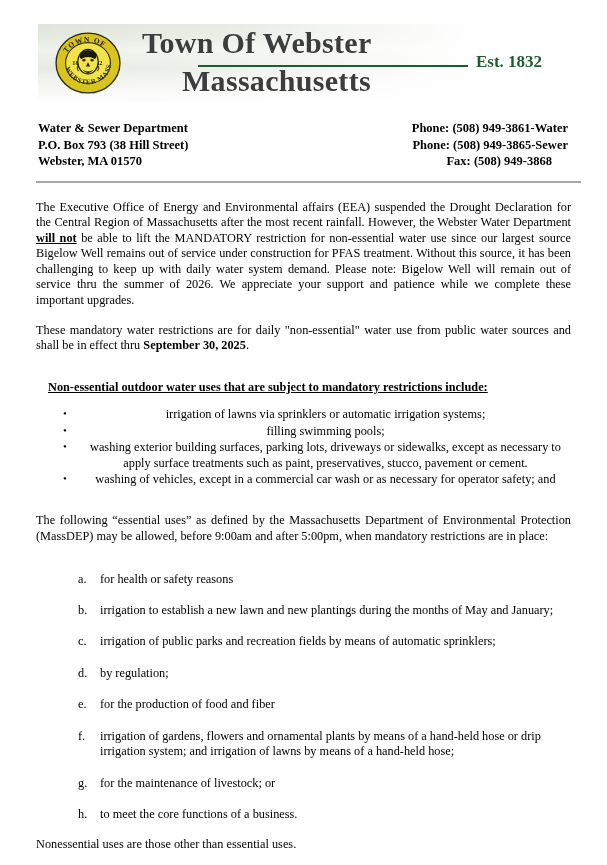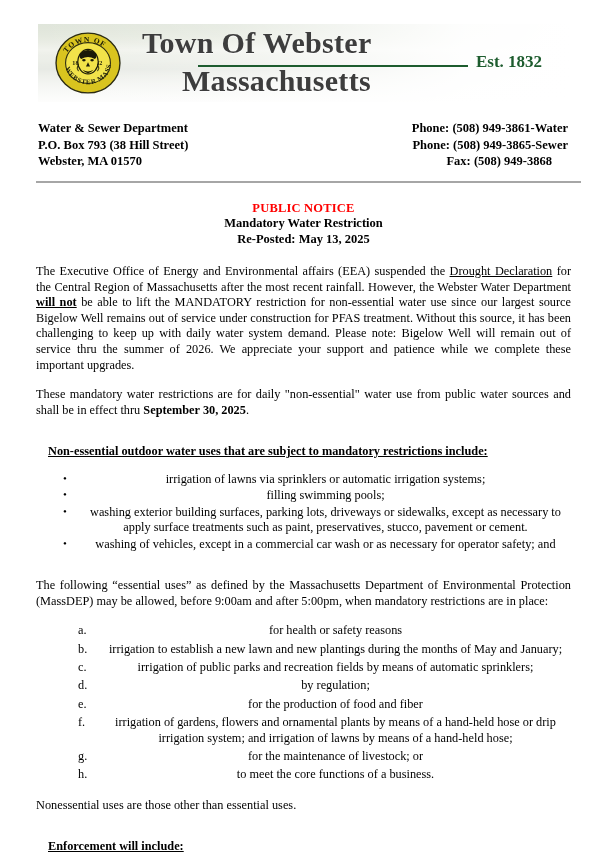--- a/index.html
+++ b/index.html
@@ -171,21 +171,21 @@
     text-align: justify;
     font-size: 12.3px;
     line-height: 15.6px;
     margin: 0;
     text-indent: 0;
   }
   .gap-large { height: 17px; }
   .gap-mid { height: 14px; }
   .gap-small { height: 11px; }
 
-  .u { text-decoration: underline; }
+  .u { }
   .b { font-weight: bold; }
   .bu { font-weight: bold; text-decoration: underline; }
 
   h2.section {
     font-size: 12.3px;
     font-weight: bold;
     text-decoration: underline;
     margin: 12px;
     line-height: 15.6px;
   }
@@ -215,22 +215,21 @@
     margin: 3px 0 0 0;
     padding: 0 0 0 42px;
     list-style: none;
     counter-reset: alphaitem;
     font-size: 12.3px;
     line-height: 15.4px;
   }
   ol.alpha > li {
     position: relative;
     padding-left: 22px;
-    margin: 3px 0 1px 0;
-    text-align: center;
+    margin: 16px 0 1px 0;
   }
   ol.alpha > li::before {
     counter-increment: alphaitem;
     content: counter(alphaitem, lower-alpha) ".";
     position: absolute;
     left: 0;
     top: 0;
   }
 
   ul.enforce {
@@ -302,25 +301,20 @@
       <div>Webster, MA 01570</div>
     </div><div class="contact-right">
       <div>Phone: (508) 949-3861-Water</div>
       <div>Phone: (508) 949-3865-Sewer</div>
       <div class="fax">Fax: (508) 949-3868</div>
     </div>
   </div>
 
   <div class="divider"></div>
 
-  <div class="notice">
-    <div class="pn">PUBLIC NOTICE</div>
-    <div class="sub">Mandatory Water Restriction</div>
-    <div class="sub">Re-Posted: May 13, 2025</div>
-  </div>
 
   <div class="body-wrap">
 
     <div class="gap-large"></div>
 
     <p class="para"><span>The Executive Office of Energy and Environmental affairs (EEA) suspended the </span><span class="u">Drought Declaration</span><span> for the Central Region of Massachusetts after the most recent rainfall.  However, the Webster Water Department </span><span class="bu">will not</span><span> be able to lift the MANDATORY restriction for non-essential water use since our largest source Bigelow Well remains out of service under construction for PFAS treatment.  Without this source, it has been challenging to keep up with daily water system demand.  Please note: Bigelow Well will remain out of service thru the summer of 2026.  We appreciate your support and patience while we complete these important upgrades.</span></p>
 
     <div class="gap-mid"></div>
 
     <p class="para"><span>These mandatory water restrictions are for daily "non-essential" water use from public water sources and shall be in effect thru </span><span class="b">September 30, 2025</span><span>.</span></p>

